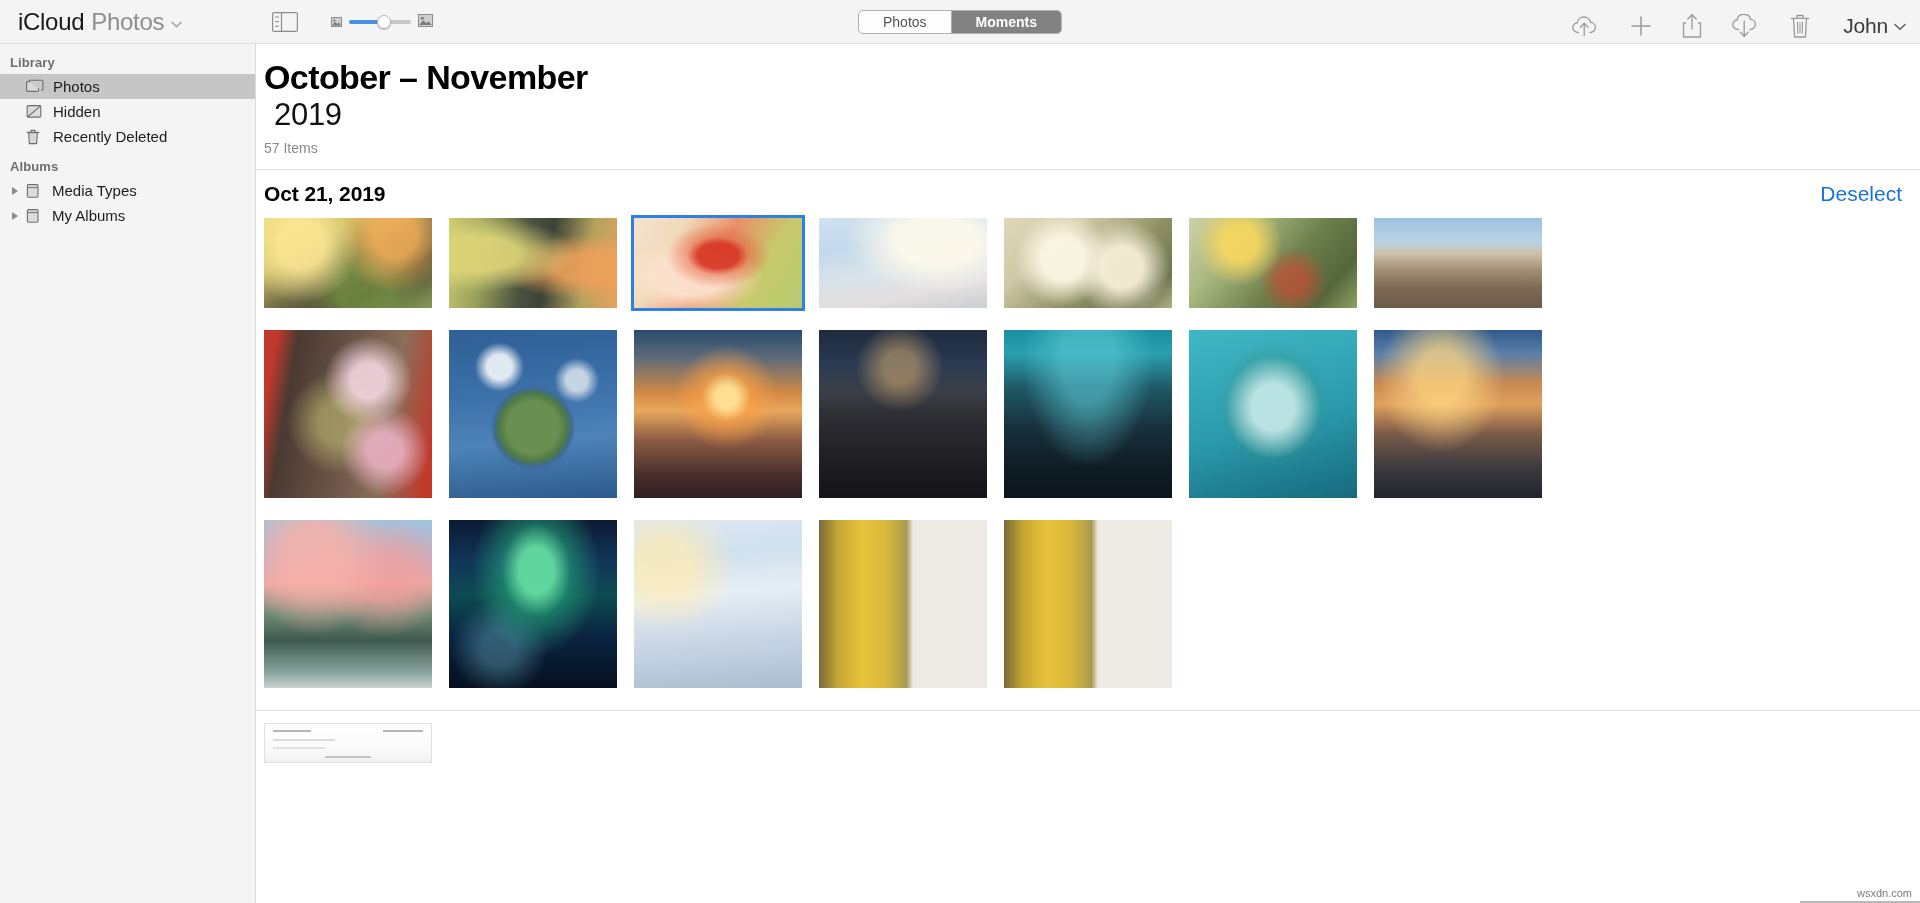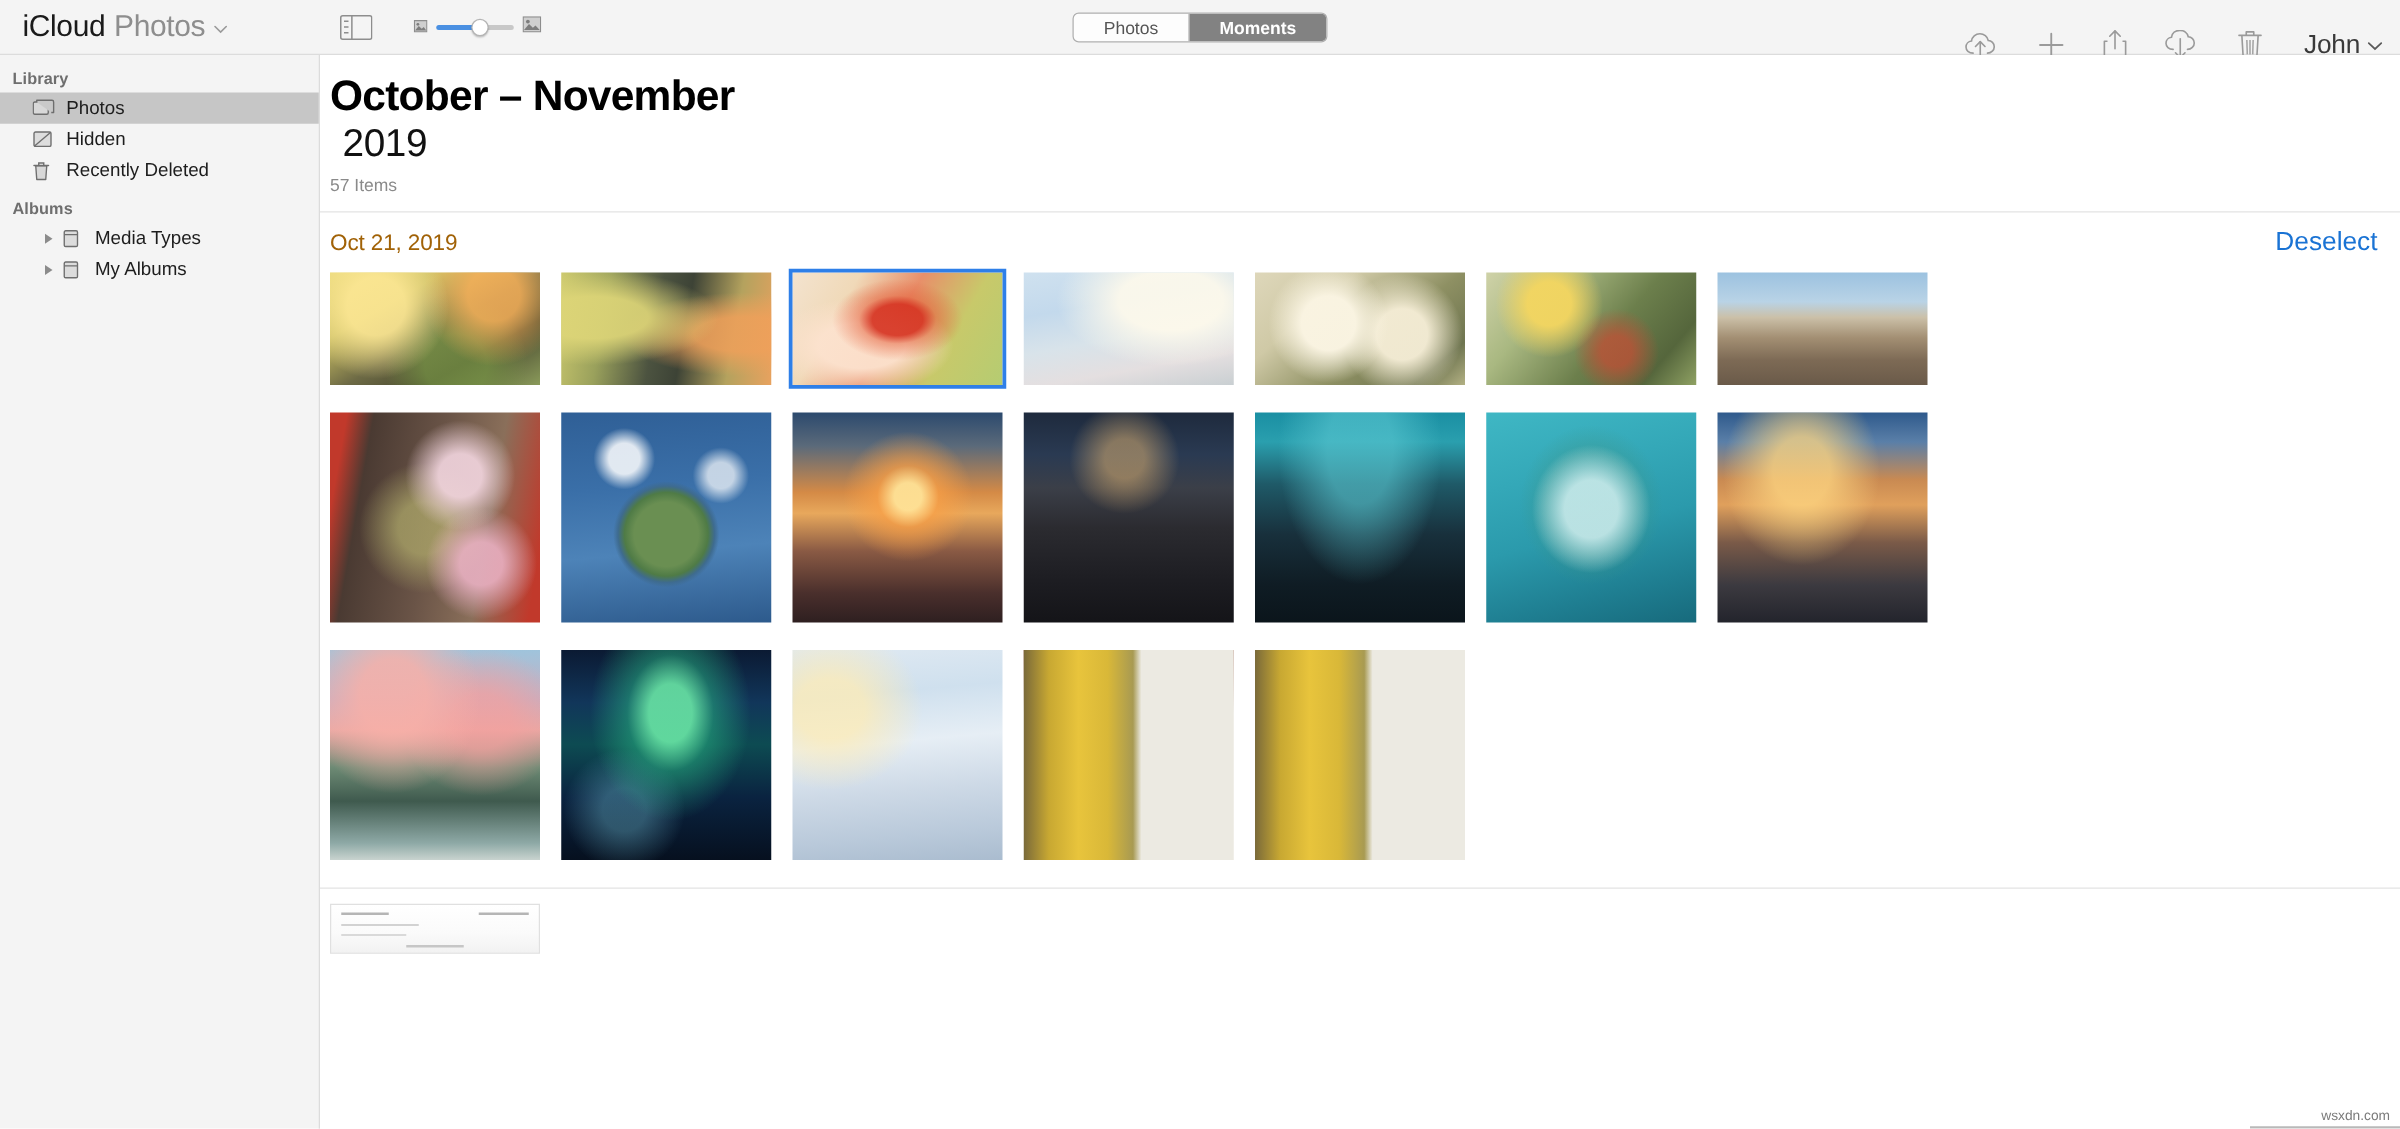--- a/index.html
+++ b/index.html
@@ -50,21 +50,21 @@
   }
   .seg {
     display:flex; align-items:center; justify-content:center;
     padding: 0 24px; font-size: 14px; color: #555;
     cursor: pointer; user-select: none;
   }
   .seg + .seg { border-left: 1px solid #b0b0b0; }
   .seg.active { background: #828282; color: #ffffff; font-weight: bold; }
 
   .tb-right {
-    position: absolute; right: 14px; top: 14px; height: 44px;
+    position: absolute; right: 14px; top: 4px; height: 44px;
     display: flex; align-items: center; gap: 28px;
   }
   .tb-ico { cursor: pointer; display:flex; align-items:center; }
   .acct { display:flex; align-items:center; cursor:pointer; margin-left: 4px;}
   .acct-name { font-size: 21px; color: #3a3a3a; letter-spacing:-0.2px;}
   .acct-caret { margin-left: 6px; color: #5a5a5a; font-size: 13px; }
 
   
   .body-split { display: flex; height: 859px; }
 
@@ -80,21 +80,21 @@
     padding: 4px 0 4px 10px; letter-spacing: 0.1px;
   }
   .side-item {
     display: flex; align-items: center;
     height: 25px; padding-left: 26px;
     font-size: 15px; color: #1d1d1d;
     cursor: pointer;
   }
   .side-item.selected { background: #c6c6c6; }
   .side-item .s-ico { width: 20px; display:flex; align-items:center; margin-right: 7px; }
-  .side-item.has-tri { padding-left: 8px; margin-left: 24px; }
+  .side-item.has-tri { padding-left: 8px; }
   .tri {
     width: 14px; margin-right: 3px; display:flex; align-items:center; justify-content:center;
     cursor:pointer;
   }
   .tri-glyph {
     width: 0; height: 0;
     border-left: 6px solid #8b8b8b;
     border-top: 4.5px solid transparent;
     border-bottom: 4.5px solid transparent;
   }
@@ -106,21 +106,21 @@
   .title-main { font-size: 34px; font-weight: bold; color: #000; letter-spacing: -0.6px; }
   .title-year { font-size: 31px; font-weight: normal; color: #111; margin-left: 10px; letter-spacing: -0.3px; }
   .item-count { font-size: 14px; color: #8a8a8a; margin-top: 7px; }
 
   .divider { height: 1px; background: #e3e3e3; margin-top: 13px; }
 
   .section-head {
     display: flex; align-items: center; justify-content: space-between;
     padding: 12px 18px 0 8px;
   }
-  .section-date { font-size: 18px; font-weight: normal; color: #a16207; letter-spacing: -0.1px;}
+  .section-date { font-size: 21px; font-weight: bold; color: #000000; letter-spacing: -0.1px;}
   .deselect { font-size: 21px; color: #1a73d4; cursor: pointer; }
 
   .grid { display: flex; flex-wrap: wrap; gap: 17px; padding: 12px 0 0 8px; }
   .ph { position: relative; cursor: pointer; overflow: hidden; background: #ddd; }
   .ph.sel { outline: 3px solid #2e7fe8; outline-offset: 0px; }
   .r1 { width: 168px; height: 90px; }
   .sq { width: 168px; height: 168px; }
 
   .section2 { margin-top: 22px; }
   .divider2 { height:1px; background:#e3e3e3; }

